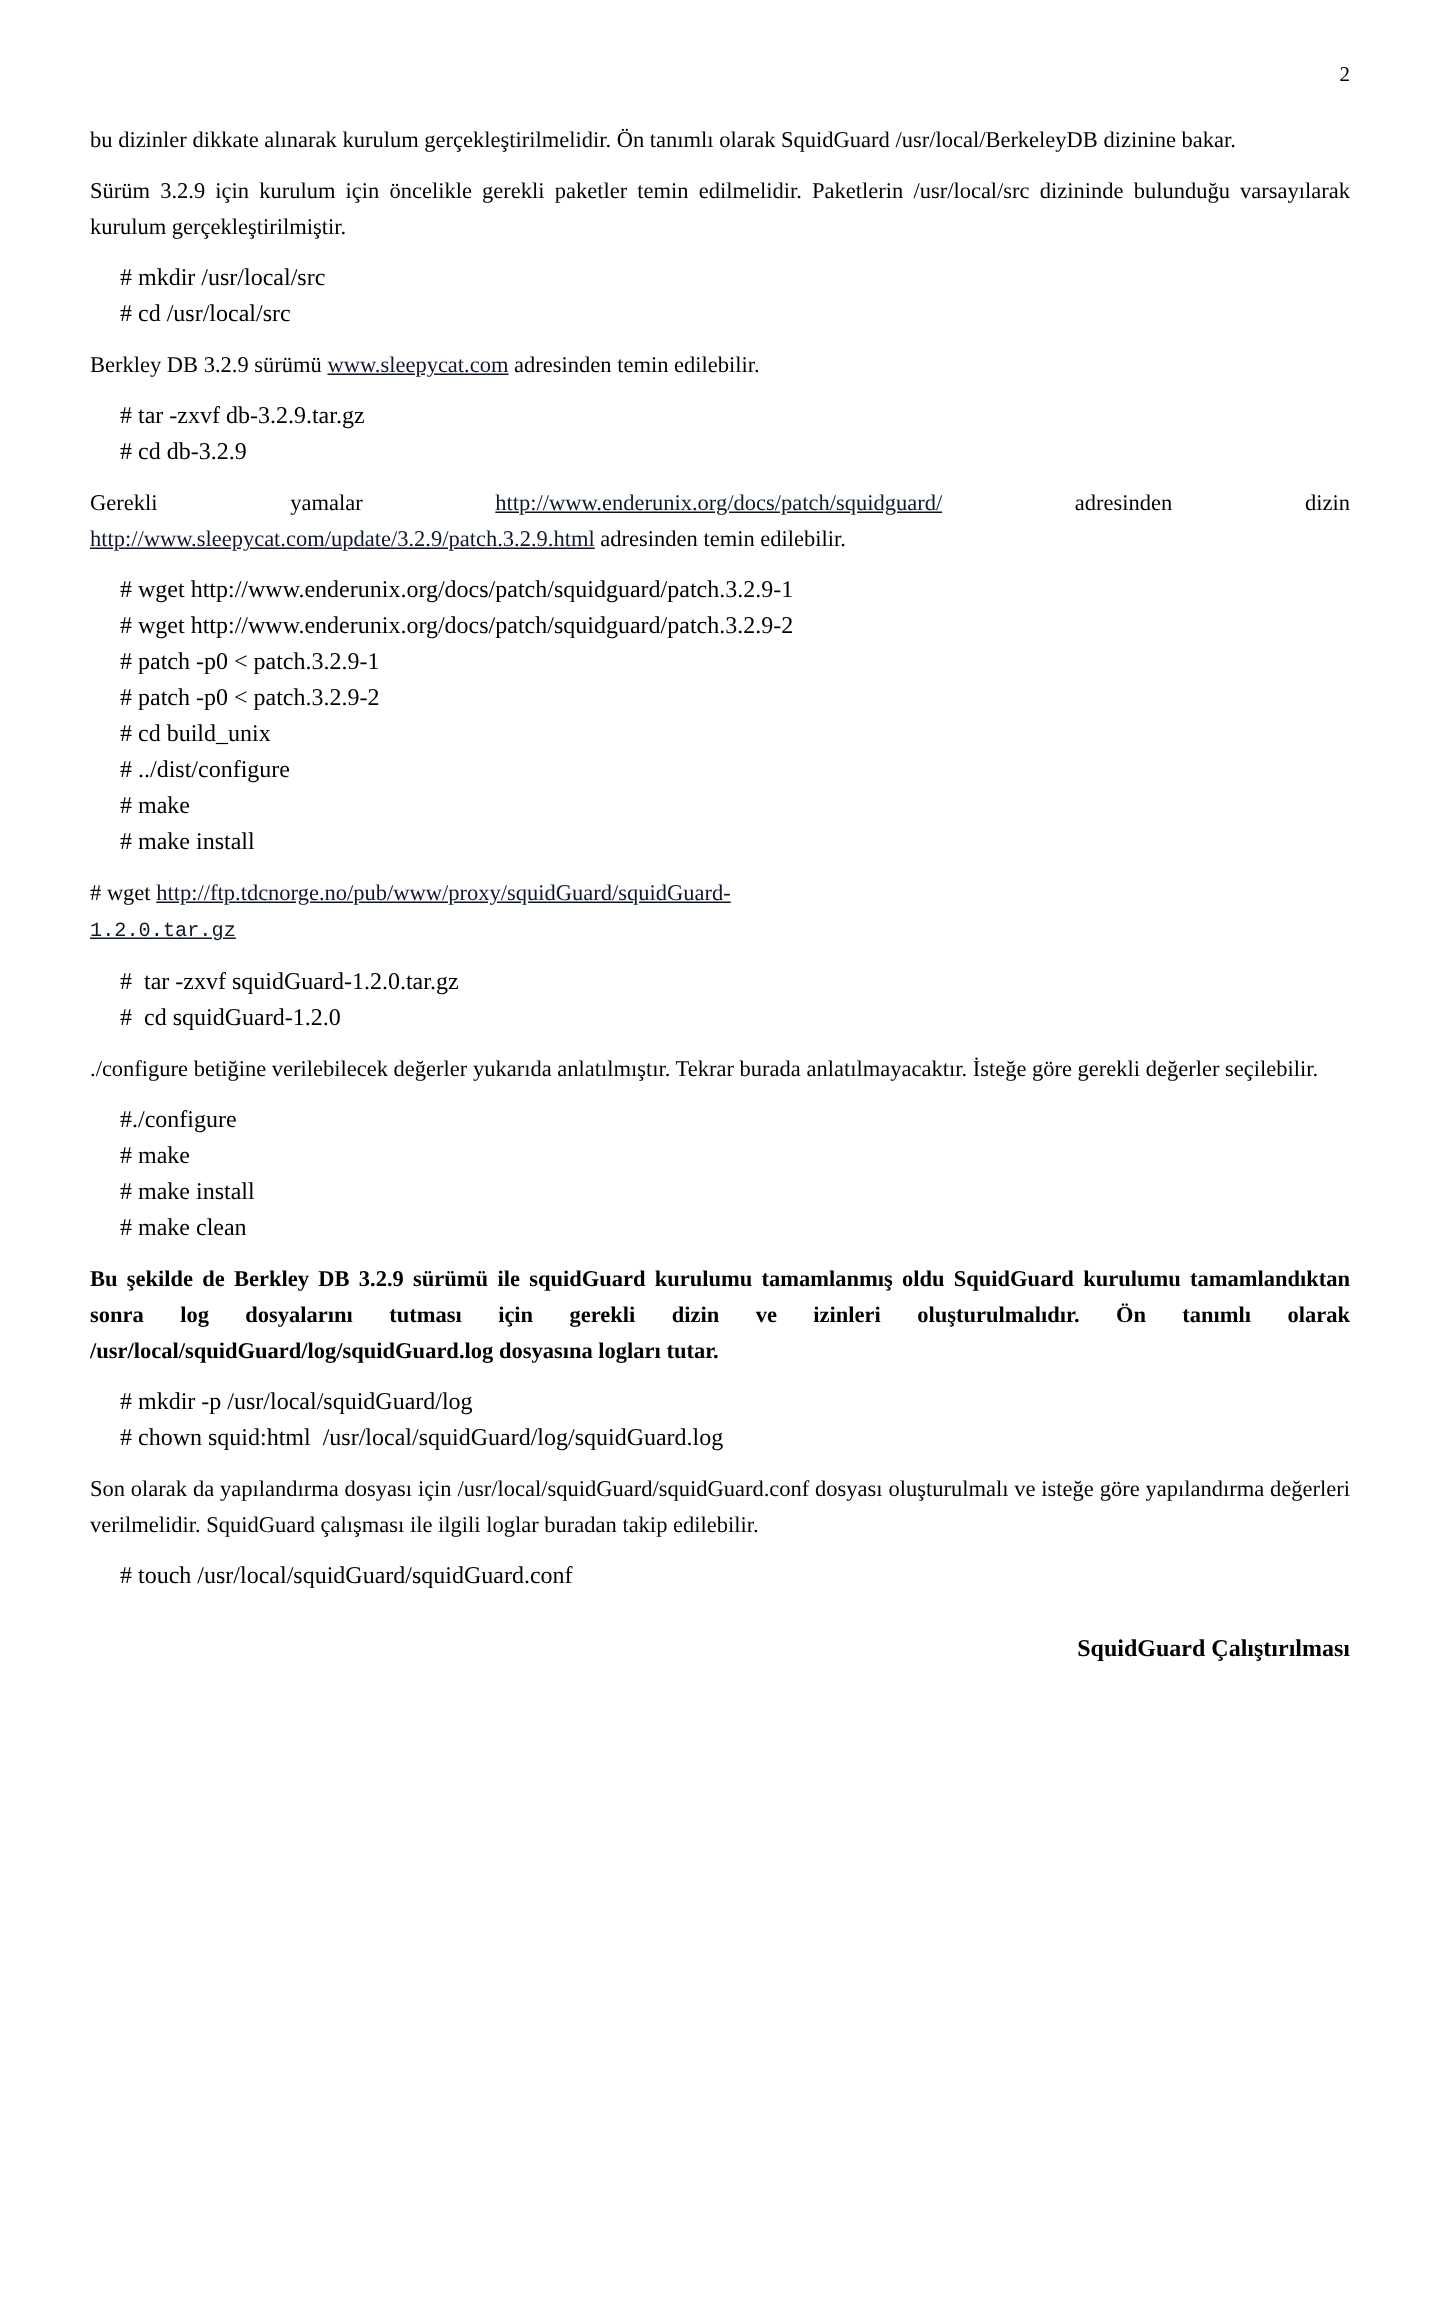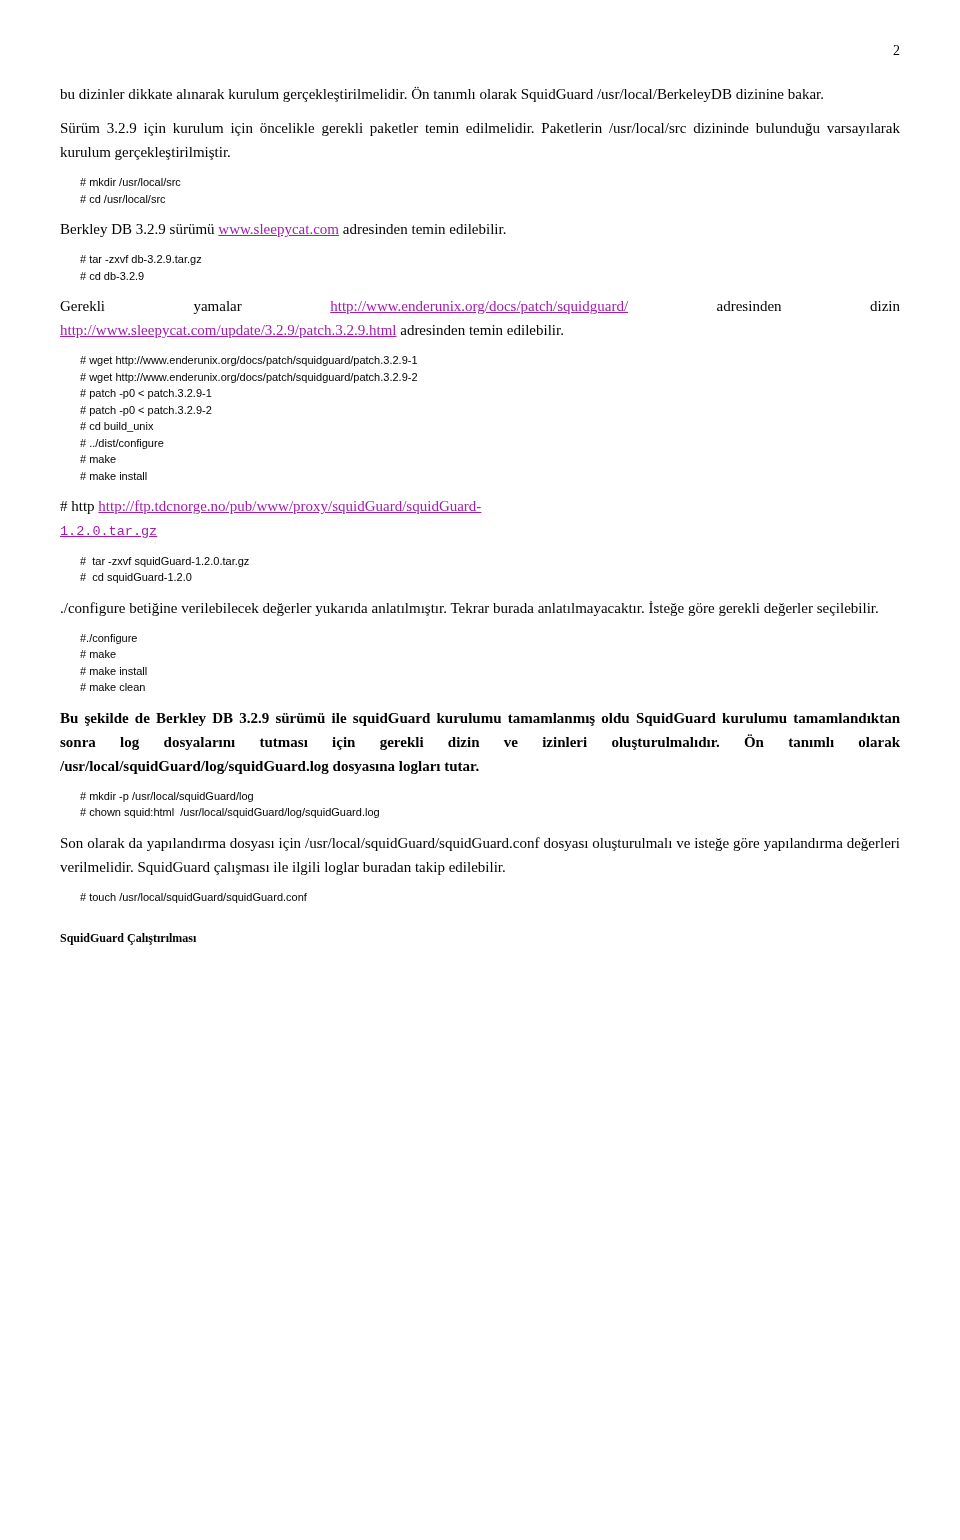--- a/index.html
+++ b/index.html
@@ -11,32 +11,32 @@
       background: #fff;
       padding: 40px 60px 60px 60px;
       max-width: 960px;
       margin: 0 auto;
     }
     .page-text {
       text-align: justify;
       margin-bottom: 10px;
     }
     .code-block {
-      font-family: Liberation Sans, sans-serif;
-      font-size: 11px;
+      font-family: Liberation Serif, serif;
+      font-size: 16px;
       line-height: 1.5;
       margin: 10px 0 10px 20px;
       white-space: pre;
     }
     a {
-      color: #a21caf;
+      color: #0f172a;
     }
     .section-heading {
-      text-align: left;
-      font-size: 12px;
+      text-align: right;
+      font-size: 16px;
       font-weight: bold;
       margin-top: 24px;
       margin-bottom: 8px;
     }
     .page-number {
       text-align: right;
       font-size: 14px;
       margin-bottom: 20px;
     }
     p {
@@ -75,21 +75,21 @@
 <div class="code-block"><span># wget http://www.enderunix.org/docs/patch/squidguard/patch.3.2.9-1
 # wget http://www.enderunix.org/docs/patch/squidguard/patch.3.2.9-2
 # patch -p0 &lt; patch.3.2.9-1
 # patch -p0 &lt; patch.3.2.9-2
 # cd build_unix
 # ../dist/configure
 # make
 # make install</span></div>
 
 <p class="page-text" style="margin-top:6px;">
-  <span># http </span><a href="#"><span>http://ftp.tdcnorge.no/pub/www/proxy/squidGuard/squidGuard-</span><br><span style="font-family:'Courier New',Courier,monospace;font-size:13.5px;margin-left:0;"><span>1.2.0.tar.gz</span></span></a>
+  <span># wget </span><a href="#"><span>http://ftp.tdcnorge.no/pub/www/proxy/squidGuard/squidGuard-</span><br><span style="font-family:'Courier New',Courier,monospace;font-size:13.5px;margin-left:0;"><span>1.2.0.tar.gz</span></span></a>
 </p>
 <div class="code-block"><span>#  tar -zxvf squidGuard-1.2.0.tar.gz
 #  cd squidGuard-1.2.0</span></div>
 
 <p class="page-text" style="margin-top:2px;">
   <span>./configure betiğine verilebilecek değerler yukarıda anlatılmıştır. Tekrar burada anlatılmayacaktır. İsteğe göre gerekli değerler seçilebilir.</span>
 </p>
 
 <div class="code-block"><span>#./configure
 # make

